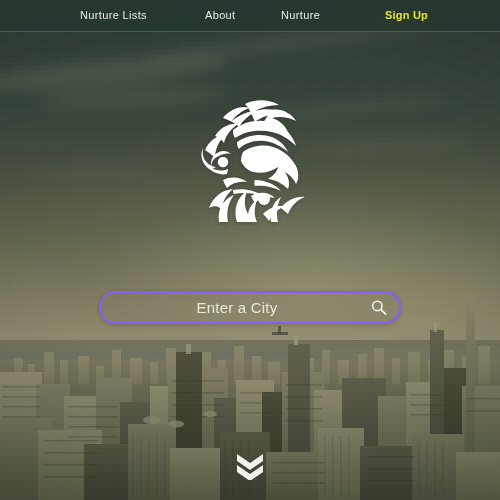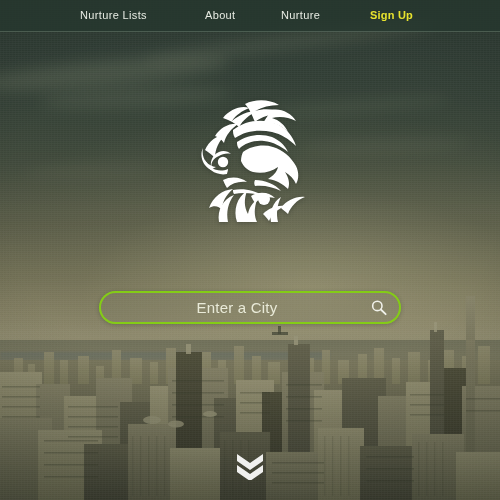--- a/index.html
+++ b/index.html
@@ -115,21 +115,21 @@
   .nav-item {
     position: absolute;
     top: 8px;
     font-size: 11px;
     letter-spacing: .35px;
     color: #e7ebe3;
     line-height: 14px;
     white-space: nowrap;
     cursor: pointer;
   }
-  .nav-item.signup { color: #e8e32e; font-weight: bold; letter-spacing:.2px; }
+  .nav-item.signup { color: #e8e32e; font-weight: bold; letter-spacing:.2px;margin-left:15px; }
   .nav-1 { left: 80px; }
   .nav-2 { left: 205px; }
   .nav-3 { left: 281px; }
   .nav-4 { left: 370px; }
 
   
   .logo {
     position: absolute;
     left: 193px; top: 96px;
     width: 116px; height: 126px;
@@ -148,21 +148,21 @@
     color: #f2f3ef;
     text-shadow: 0 1px 3px rgba(30,40,32,0.45);
     z-index: 14;
   }
 
   
   .search-wrap {
     position: absolute;
     left: 99px; top: 291px;
     width: 302px; height: 33px;
-    border: 2px solid #84cc16;
+    border: 2px solid #8b5cf6;
     border-radius: 17px;
     background: rgba(118,120,96,0.22);
     box-shadow: 0 1px 4px rgba(25,34,26,0.25);
     z-index: 15;
     box-sizing: border-box;
     cursor: text;
   }
   .search-input {
     position: absolute;
     left: 14px; right: 44px; top: 0; bottom: 0;

